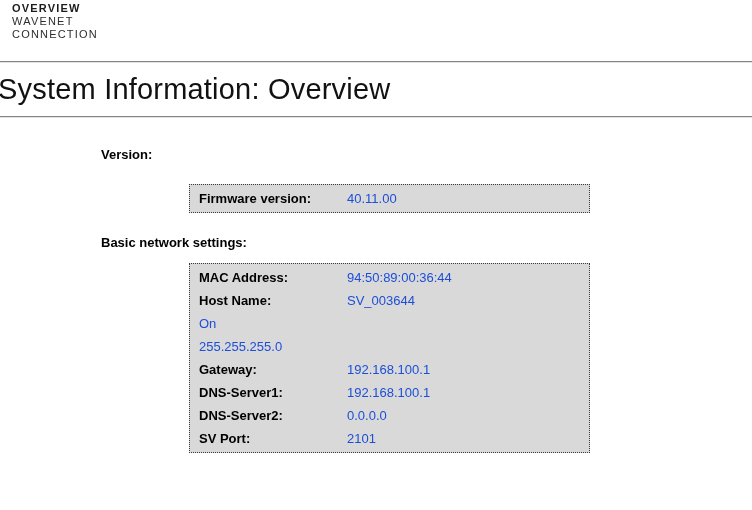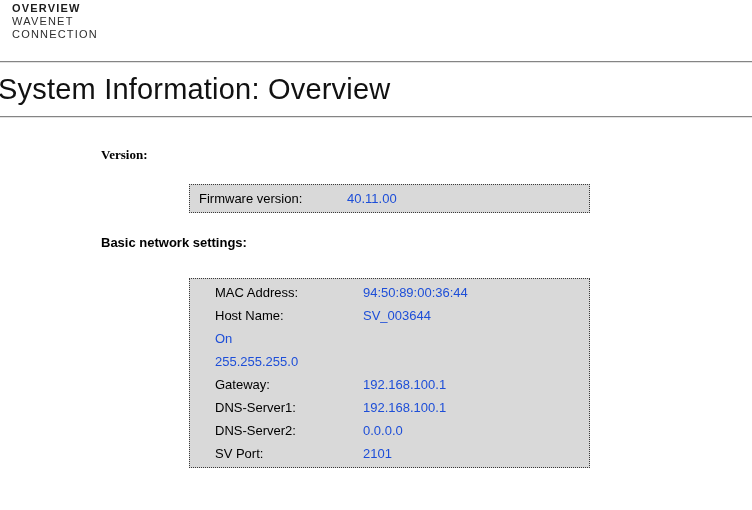--- a/index.html
+++ b/index.html
@@ -55,45 +55,45 @@
 
   
   h2.section-heading {
     font-size: 13px;
     font-weight: bold;
     line-height: 16px;
     margin: 0;
     padding: 0;
     color: #000000;
   }
-  #section-heading-version { margin: 29px 0 0 101px; font-family: Liberation Serif, serif; }
+  #section-heading-version { margin: 29px 0 0 101px; }
   #section-heading-network { margin: 22px 8px 0 101px; }
 
   
   .info-box {
     box-sizing: border-box;
     width: 401px;
     margin-left: 189px;
     background: #d9d9d9;
     border: 1px dotted #3a3a3a;
     padding: 2px 0;
   }
   #firmware-box { margin-top: 21px; }
-  #network-box  { margin-top: 27px; padding-left: 16px; }
+  #network-box  { margin-top: 12px; }
 
   .row {
     display: flex;
     align-items: center;
     height: 23px;
     padding-left: 9px;
     font-size: 13px;
     line-height: 23px;
   }
   .row .label {
-    font-weight: normal;
+    font-weight: bold;
     width: 148px;
     flex: 0 0 148px;
     white-space: nowrap;
   }
   .row .value {
     white-space: nowrap;
     color: #1d4ed8;
   }
 </style>
 </head>

